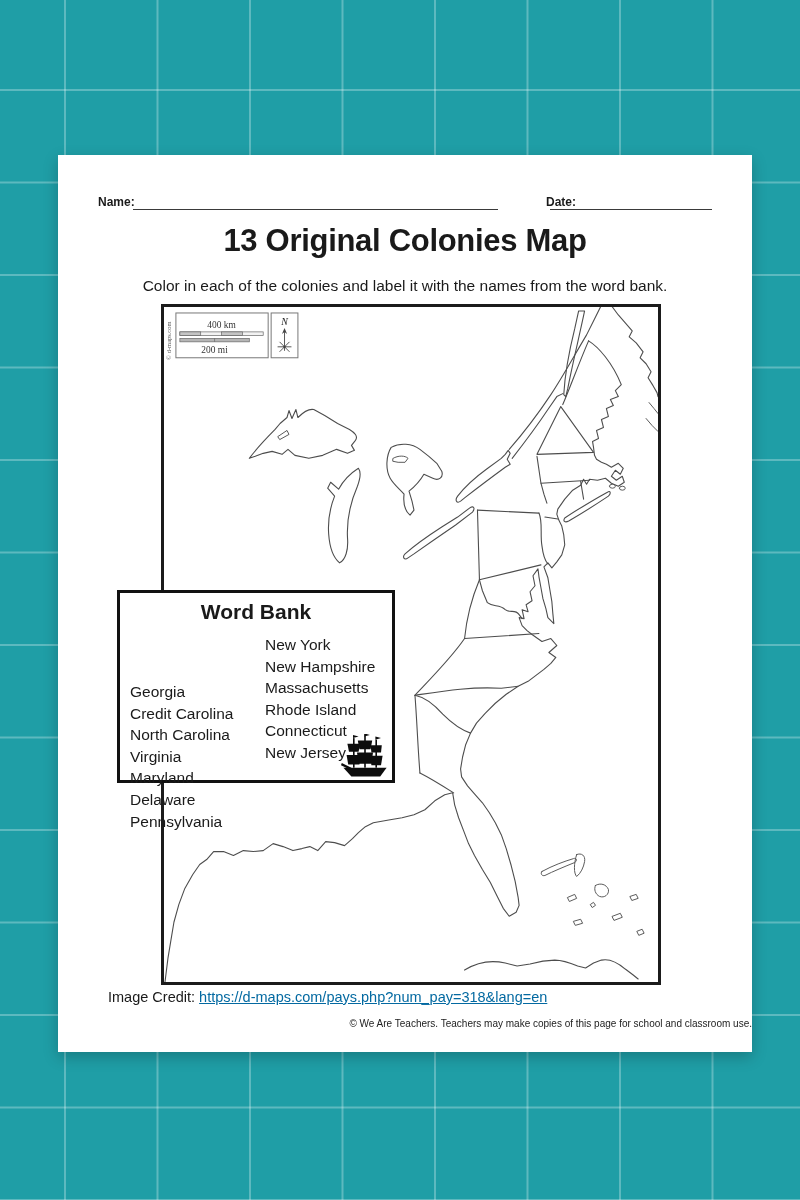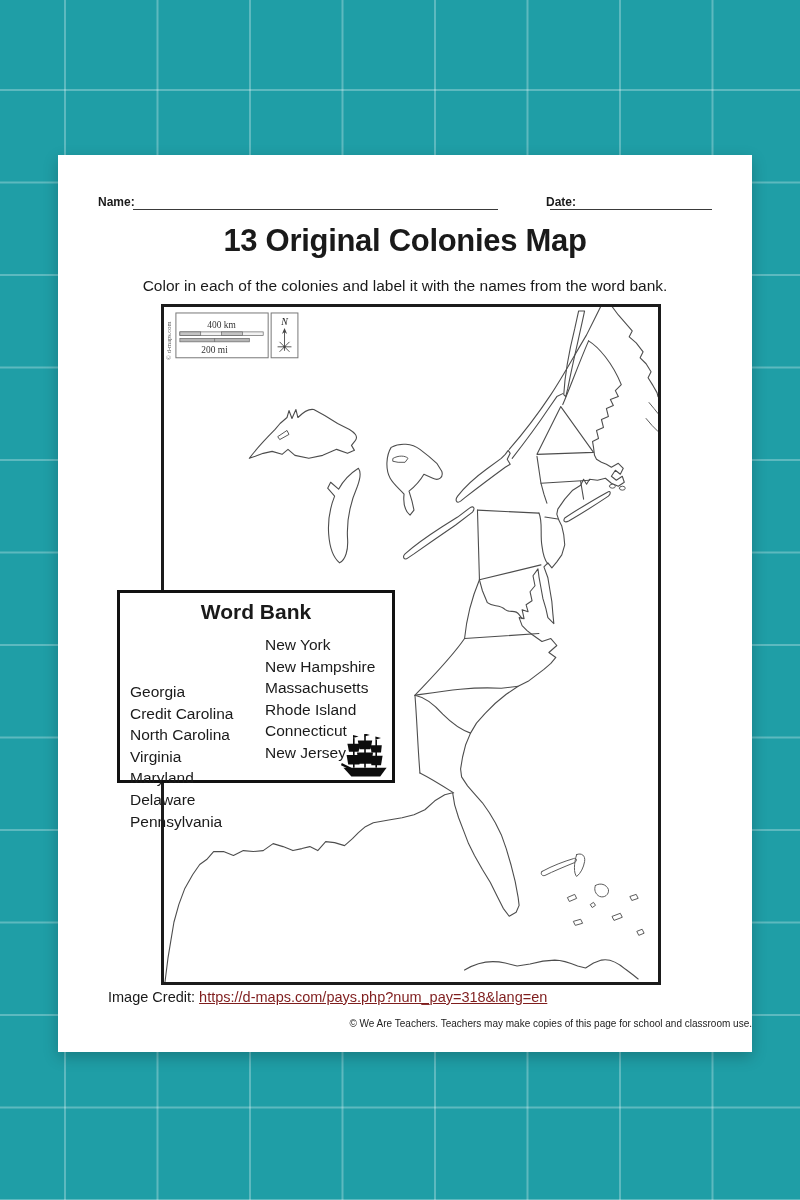--- a/index.html
+++ b/index.html
@@ -38,21 +38,21 @@
   .word-bank{
     position:absolute;left:59px;top:435px;width:278px;height:193px;
     border:3px solid #111;background:#fff;
   }
   .wb-title{position:absolute;top:7px;left:0;width:100%;text-align:center;font-size:21px;font-weight:bold;}
   .wb-col{position:absolute;top:41px;font-size:15.5px;line-height:21.6px;}
   .wb-col1{left:10px;width:132px;margin-top:47px;}
   .wb-col2{left:145px;width:130px;}
   .ship{position:absolute;right:3px;bottom:1px;width:48px;height:45px;}
   .credit-line{position:absolute;left:50px;top:834px;font-size:14.5px;}
-  .credit-line a{color:#7f1d1d;text-decoration:underline;}
+  .credit-line a{color:#0369a1;text-decoration:underline;}
   .copyright{position:absolute;top:863px;left:0;width:100%;text-align:right;
     font-size:10px;font-weight:normal;color:#222;}
   .serif-txt{font-family:"Liberation Serif",serif;}
 </style>
 </head>
 <body style="--bg: #1F9EA6; --grid: rgba(255,255,255,0.28);">
 
 <div class="page">
 
   <span class="name-label">Name:</span>

